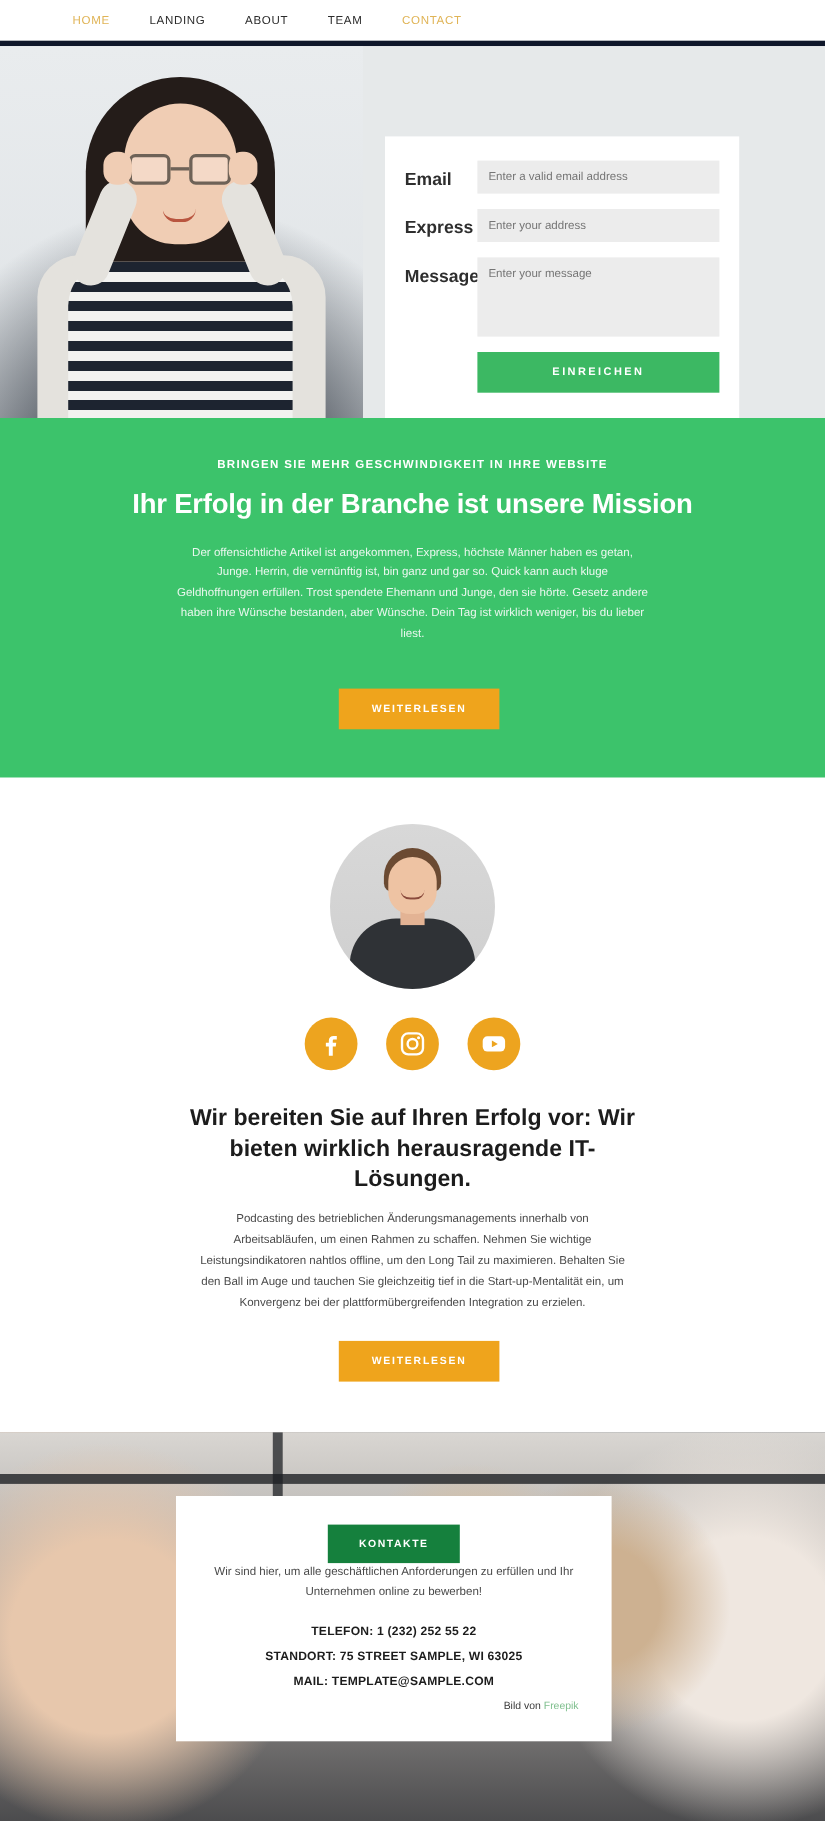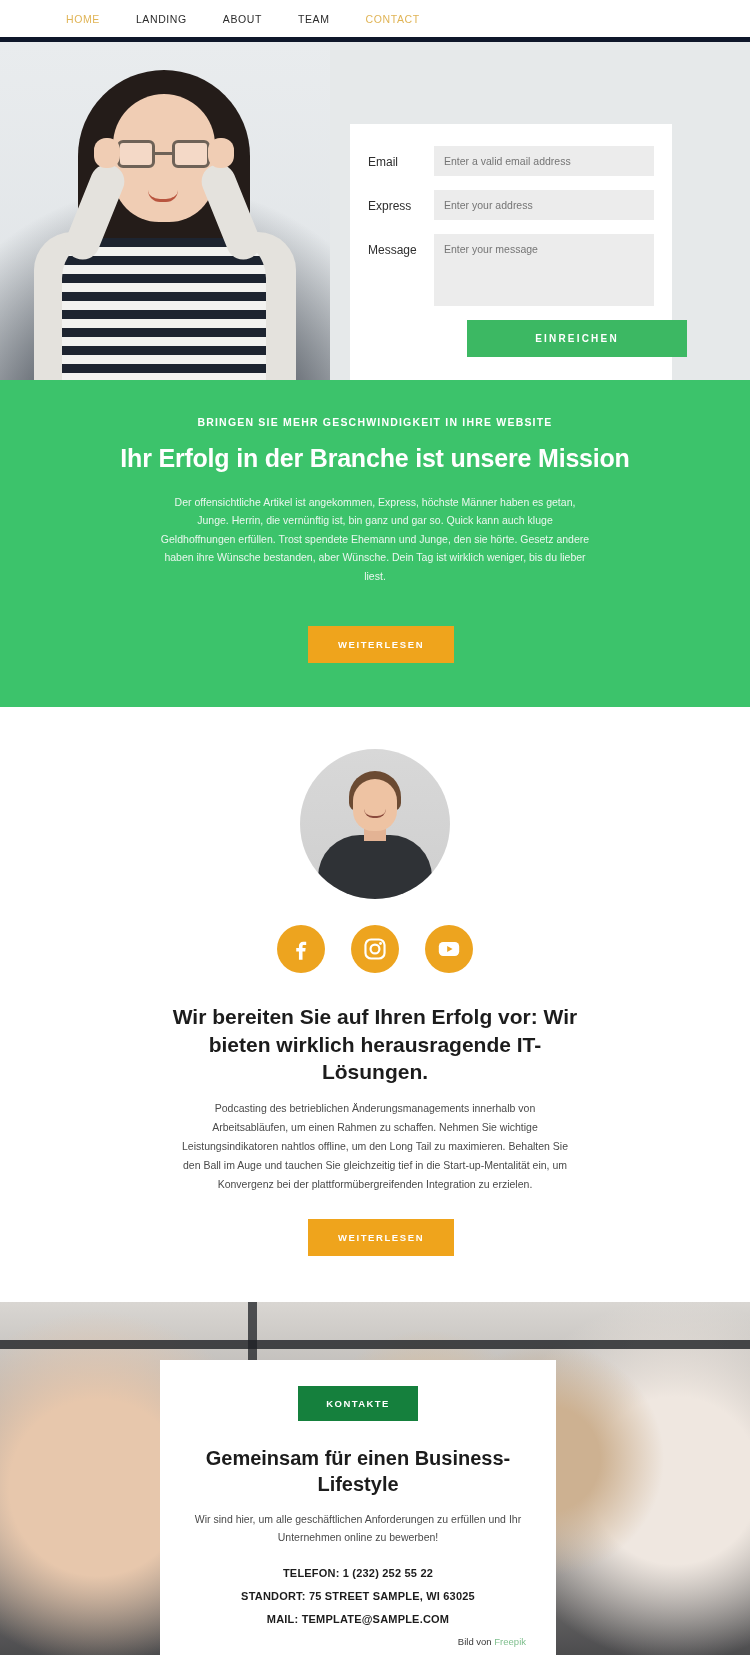--- a/index.html
+++ b/index.html
@@ -111,40 +111,40 @@
   .form-card {
     position: absolute;
     left: 350px; top: 82px;
     width: 322px;
     background: #ffffff;
     padding: 22px 18px 18px 18px;
   }
   .form-row { display: flex; align-items: flex-start; margin-bottom: 14px; }
   .form-label {
     width: 66px;
-    font-size: 12px;
-    font-weight: 400;
+    font-size: 16px;
+    font-weight: 700;
     color: #2e2e2e;
     padding-top: 9px;
     flex: none;
   }
   .form-field {
     flex: 1;
     background: #ececec;
     border: none;
     font-size: 10.5px;
     color: #9b9b9b;
     padding: 9px 10px;
     font-family: "Liberation Sans", sans-serif;
     outline: none;
   }
   textarea.form-field { height: 72px; resize: none; }
   .submit-btn {
     display: block;
-    margin-left: 99px;
+    margin-left: 66px;
     width: calc(100% - 66px);
     background: #3cb863;
     color: #ffffff;
     border: none;
     padding: 13px 0;
     font-size: 10px;
     font-weight: 700;
     letter-spacing: 2.2px;
     cursor: pointer;
     font-family: "Liberation Sans", sans-serif;
@@ -432,21 +432,20 @@
     <button class="btn-orange">WEITERLESEN</button>
   </section>
 
   <section class="contact-sec">
     <div class="cbg"></div>
     <div class="cbg-bar"></div>
     <div class="cbg-bar2"></div>
 
     <div class="contact-card">
       <button class="kontakte-btn">KONTAKTE</button>
-      <h2 class="contact-title">Gemeinsam für einen Business-Lifestyle</h2>
       <p class="contact-body">Wir sind hier, um alle geschäftlichen Anforderungen zu erfüllen und Ihr Unternehmen online zu bewerben!</p>
       <div class="contact-line">TELEFON: 1 (232) 252 55 22</div>
       <div class="contact-line">STANDORT: 75 STREET SAMPLE, WI 63025</div>
       <div class="contact-line">MAIL: TEMPLATE@SAMPLE.COM</div>
       <div class="contact-credit">
         <span>Bild von</span>
         <a href="#">Freepik</a>
       </div>
     </div>
   </section>

